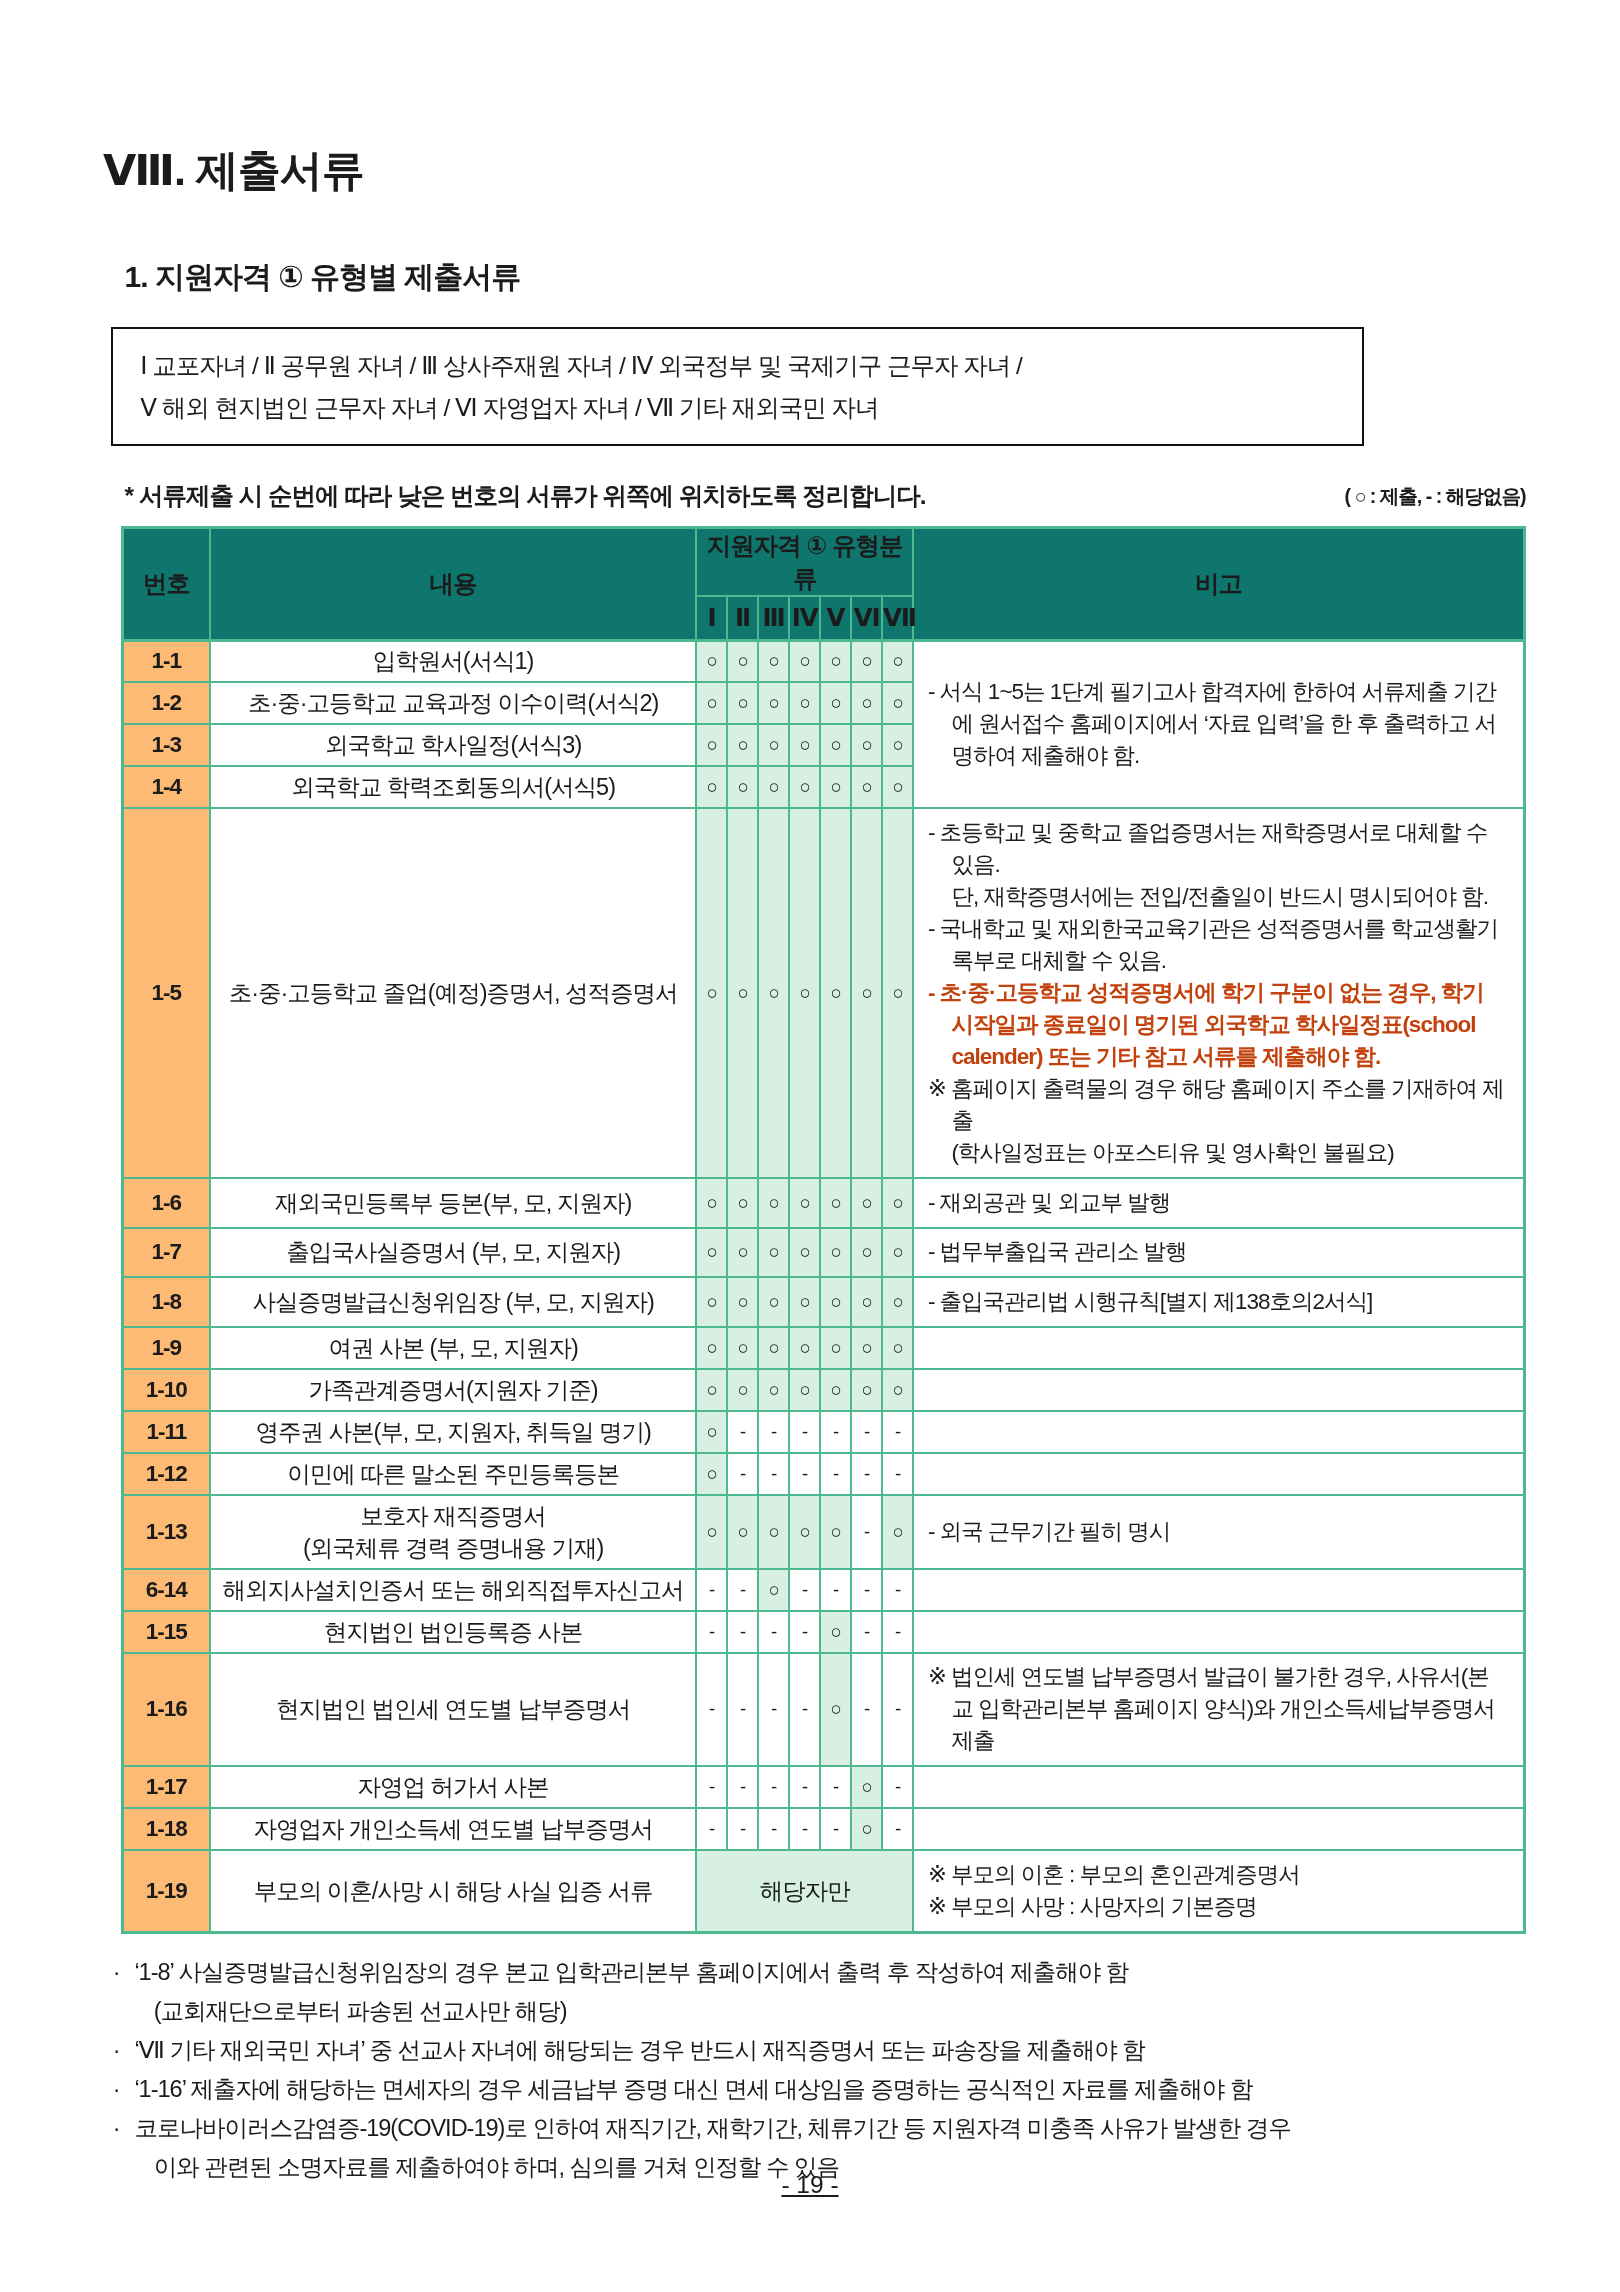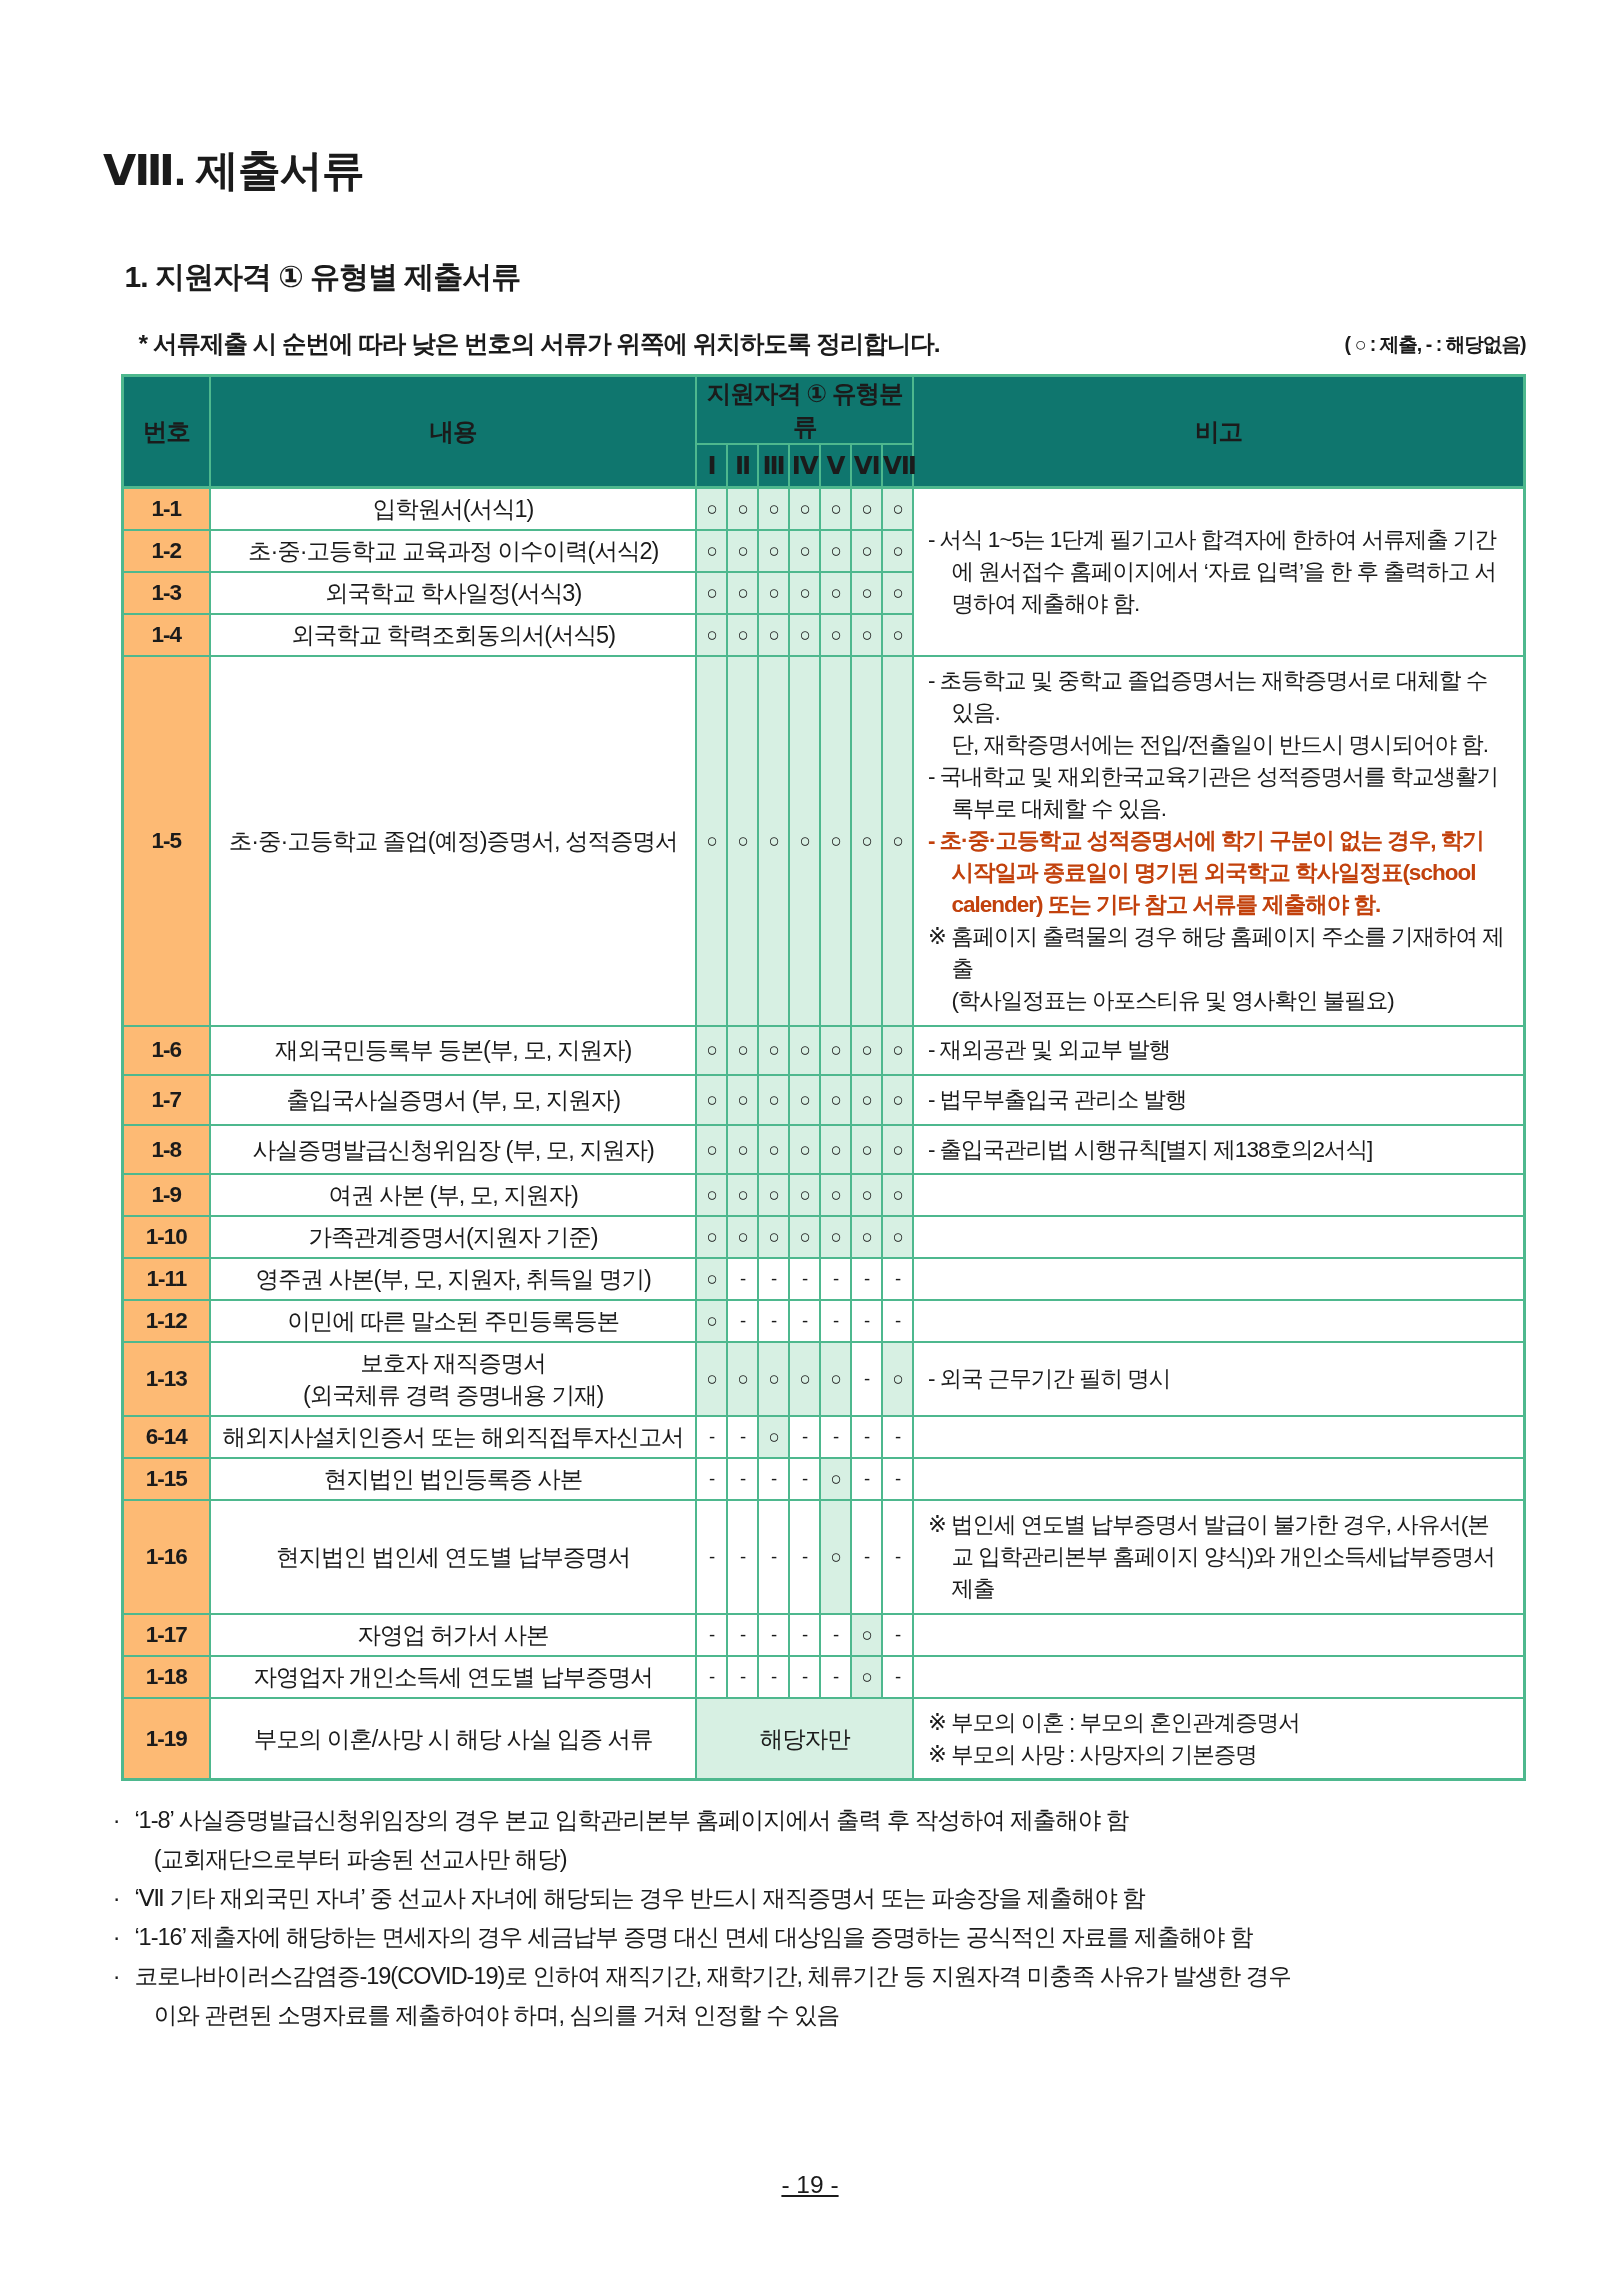--- a/index.html
+++ b/index.html
@@ -17,21 +17,21 @@
 
   .category-box {
     margin-left:7.8px; width:1253px;
     border:2.9px solid #111111;
     padding:15.7px 27.4px;
     font-size:24.5px; line-height:42px; letter-spacing:-1px;
     margin-bottom:33px;
   }
 
   .note-row { width:1405px; margin-left:17.6px; display:flex; justify-content:space-between; align-items:flex-end; margin-bottom:13.7px; }
-  .sort-note { font-size:24.5px; font-weight:bold; margin-left:18px; letter-spacing:-1px; }
+  .sort-note { font-size:24.5px; font-weight:bold; margin-left:4px; letter-spacing:-1px; }
   .legend { font-size:19.6px; font-weight:bold; letter-spacing:-1px; padding-bottom:2px; }
 
   table.doc-table {
     width:1405px; margin-left:17.6px;
     border-collapse:collapse;
     table-layout:fixed;
     border:3.9px solid #4eb88e;
   }
   .doc-table th, .doc-table td {
     border:2px solid #4eb88e;
@@ -73,20 +73,24 @@
 </style>
 </head>
 <body>
 
 <div class="page">
 
   <h1 class="doc-title">Ⅷ. 제출서류</h1>
 
   <h2 class="section-title">1. 지원자격 ① 유형별 제출서류</h2>
 
+  <div class="category-box">
+    <div>Ⅰ 교포자녀 / Ⅱ 공무원 자녀 / Ⅲ 상사주재원 자녀 / Ⅳ 외국정부 및 국제기구 근무자 자녀 /</div>
+    <div>Ⅴ 해외 현지법인 근무자 자녀 / Ⅵ 자영업자 자녀 / Ⅶ 기타 재외국민 자녀</div>
+  </div>
 
   <div class="note-row">
     <span class="sort-note">* 서류제출 시 순번에 따라 낮은 번호의 서류가 위쪽에 위치하도록 정리합니다.</span>
     <span class="legend">( ○ : 제출, - : 해당없음)</span>
   </div>
 
   <table class="doc-table">
     <colgroup>
       <col style="width:88px">
       <col style="width:486px">

